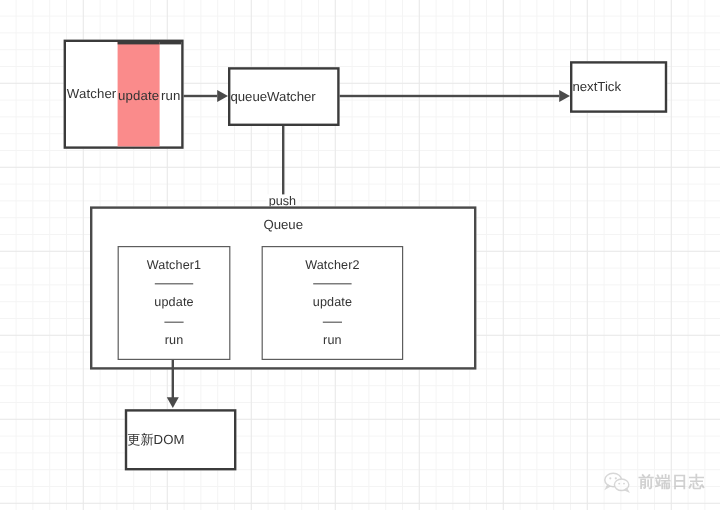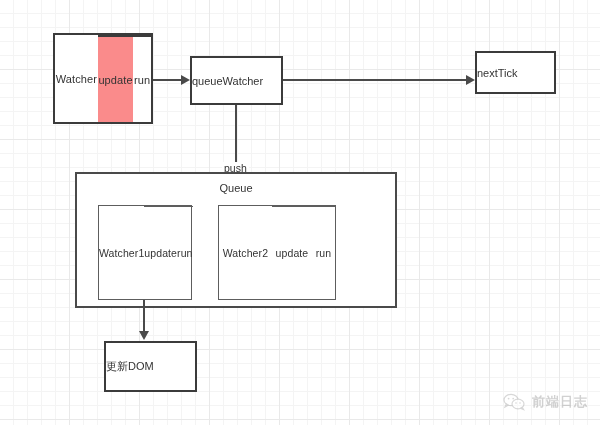--- a/index.html
+++ b/index.html
@@ -87,20 +87,22 @@
     font-size: 11px;
     color: #333333;
   }
 
   .sub-node {
     position: absolute;
     box-sizing: border-box;
     background: #ffffff;
     border: 1px solid #5d5d5d;
     display: flex;
+    flex-direction: column;
+    align-items: center;
   }
   .sub-node .cell {
     font-size: 10.5px;
   }
   .sub-node .cell.divider-top {
     border-top: 1px solid #5d5d5d;
   }
 
   .edge {
     position: absolute;

